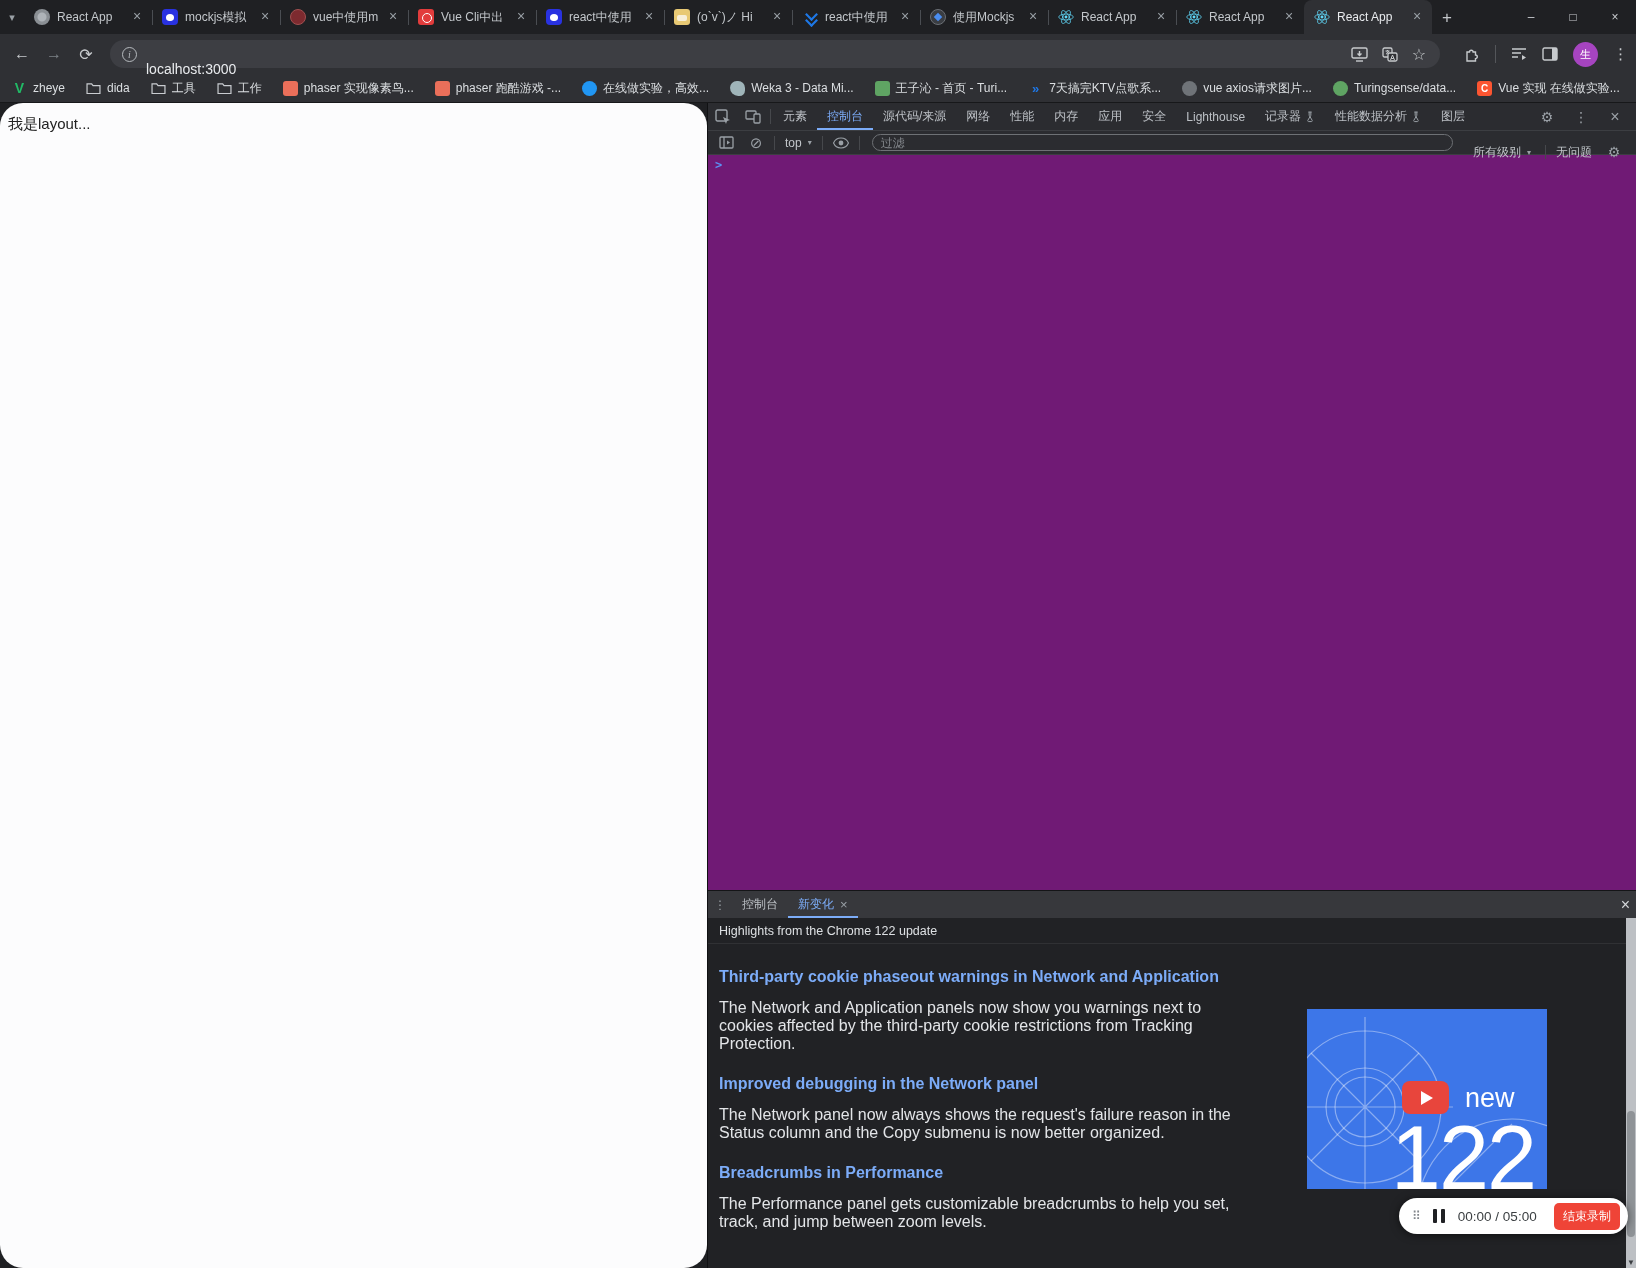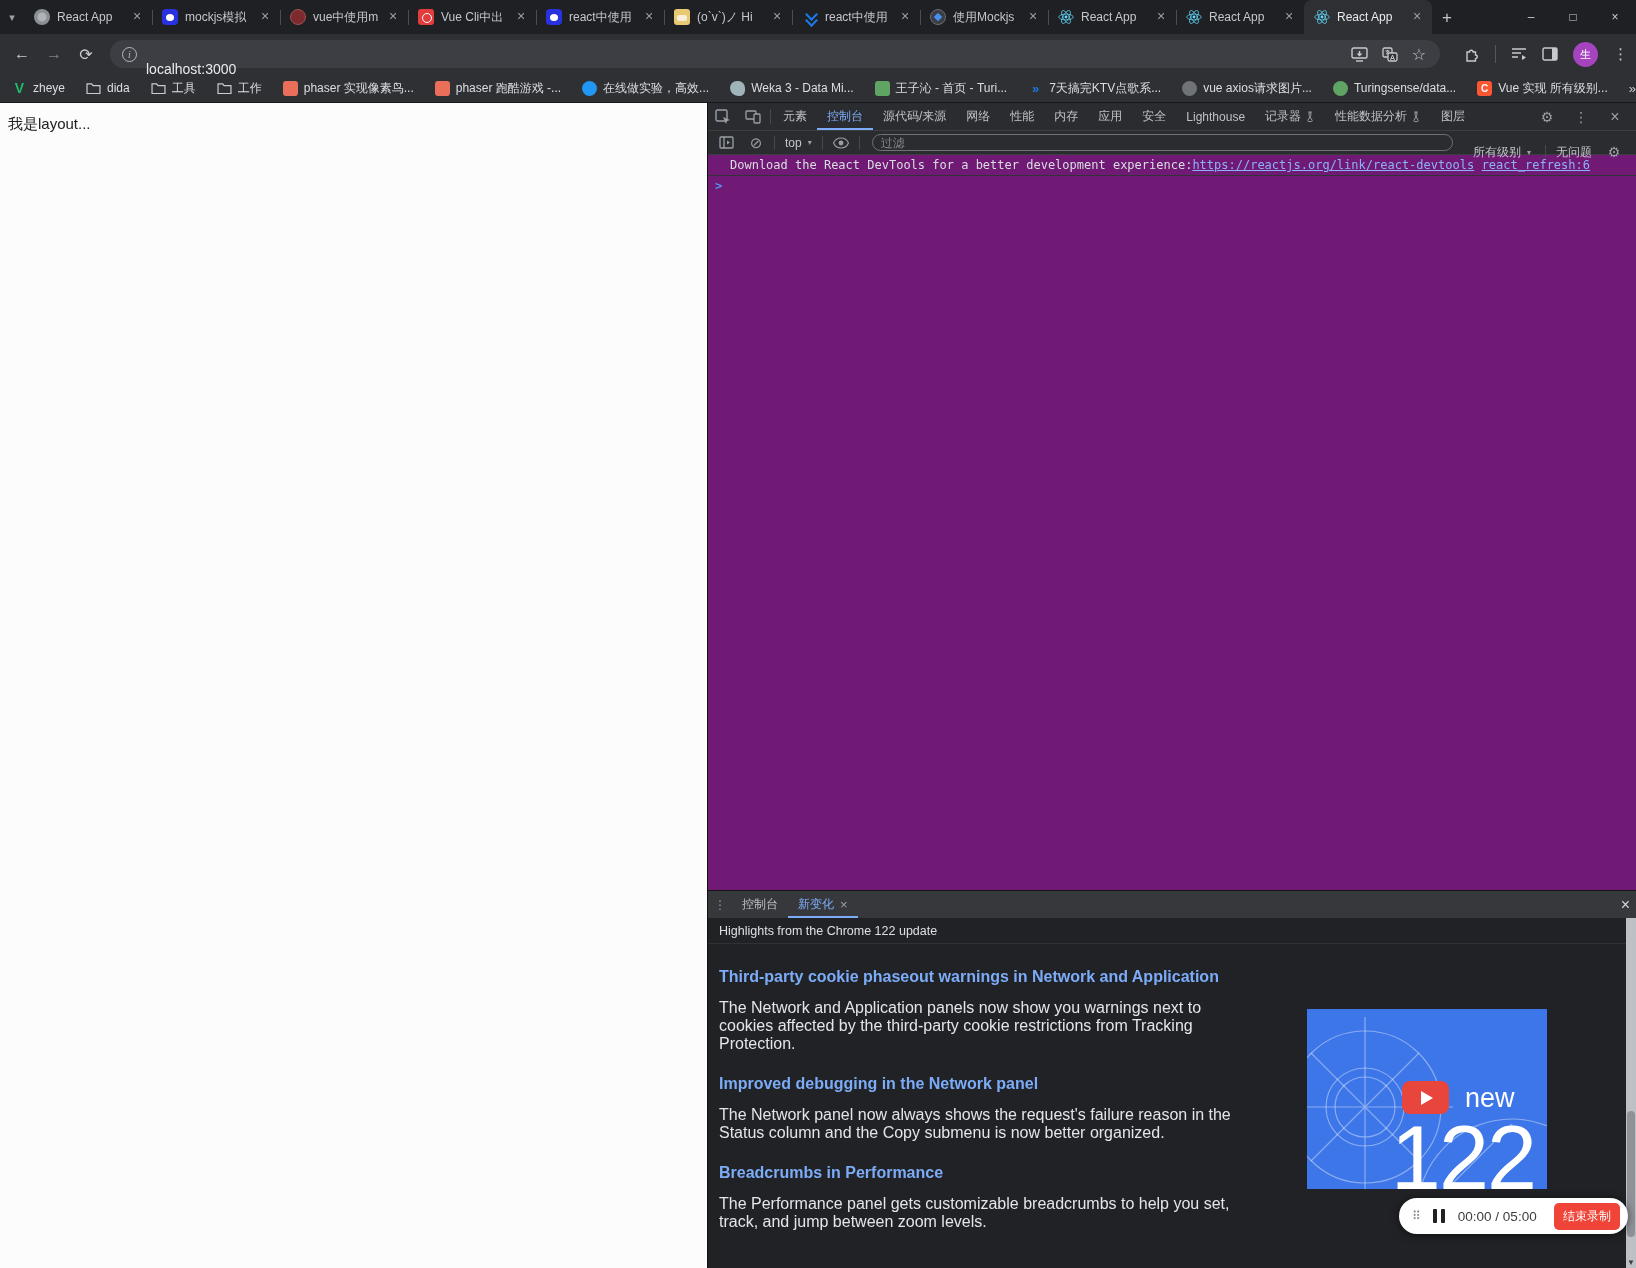--- a/index.html
+++ b/index.html
@@ -80,21 +80,21 @@
   .bm-weka { background:#9fb4b9; border-radius:50% 50% 40% 60%; }
   .bm-green { background:#5fa463; border-radius:3px; }
   .bm-chev { background:transparent; color:#1e78e8; font-size:13px; }
   .bm-grey { background:#6f7378; border-radius:50%; }
   .bm-csdn { background:#fc5531; }
   .bm-more { margin-left:auto; margin-right:14px; color:#c7cacd; font-size:13px; }
   .folder-ic svg { display:block; }
 
   
   .main { display:flex; height:1165px; }
-  .page { width:707px; background:#fcfcfd; color:#222; font-size:15px; padding:12px 8px; }
+  .page { width:707px; background:#fcfcfd; color:#222; font-size:15px; padding:12px 8px;border-radius:23px; }
   .devtools { flex:1; background:#701a75; border-left:1px solid #101113; display:flex; flex-direction:column;
               color:#c3c7cb; font-size:12px;justify-content:center; }
 
   
   .dt-tabbar { height:28px; background:#2b2c30; border-bottom:1px solid #3c3e42; display:flex;
                align-items:stretch; flex:none; }
   .dt-ic { width:30px; display:flex; align-items:center; justify-content:center; color:#9aa0a6; }
   .dt-sep { width:1px; background:#46484c; margin:6px 2px; }
   .dt-tab { display:flex; align-items:center; gap:4px; padding:0 10px; color:#bdc1c6; white-space:nowrap; }
   .dt-tab.active { color:#7cacf8; box-shadow:inset 0 -2px 0 #7cacf8; }
@@ -378,21 +378,21 @@
     <div class="bm">
       <span class="bm-ic bm-grey"></span>
       <span>vue axios请求图片...</span>
     </div>
     <div class="bm">
       <span class="bm-ic bm-green" style="border-radius:50%;"></span>
       <span>Turingsense/data...</span>
     </div>
     <div class="bm">
       <span class="bm-ic bm-csdn">C</span>
-      <span>Vue 实现 所有级别...</span>
+      <span>Vue 实现 在线做实验...</span>
     </div>
     <span class="bm-more">»</span>
   </div>
 
   <div class="main">
 
     <div class="page">
       <span>我是layout...</span>
     </div>
 
@@ -493,25 +493,20 @@
             <span>所有级别</span>
             <span class="caret">▾</span>
           </div>
           <span class="ct-sep"></span>
           <span>无问题</span>
           <span class="ct-ic" style="font-size:14px;">⚙</span>
         </div>
       </div>
 
       <div class="dt-console">
-        <div class="con-msg">
-          <span>Download the React DevTools for a better development experience: </span>
-          <a href="#">https://reactjs.org/link/react-devtools</a>
-          <a href="#" class="msg-source">react_refresh:6</a>
-        </div>
         <div class="con-prompt">
           <span>&gt;</span>
         </div>
       </div>
 
       <div class="drawer">
         <div class="drawer-tabbar">
           <span class="drawer-menu">⋮</span>
           <div class="dr-tab">
             <span>控制台</span>

